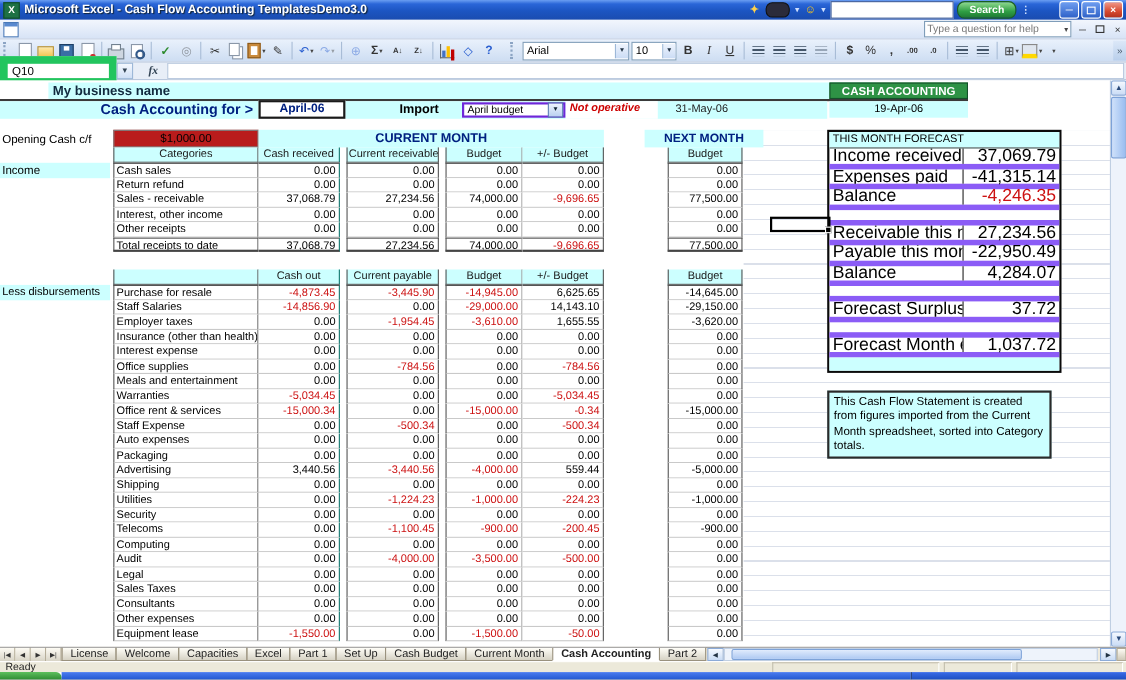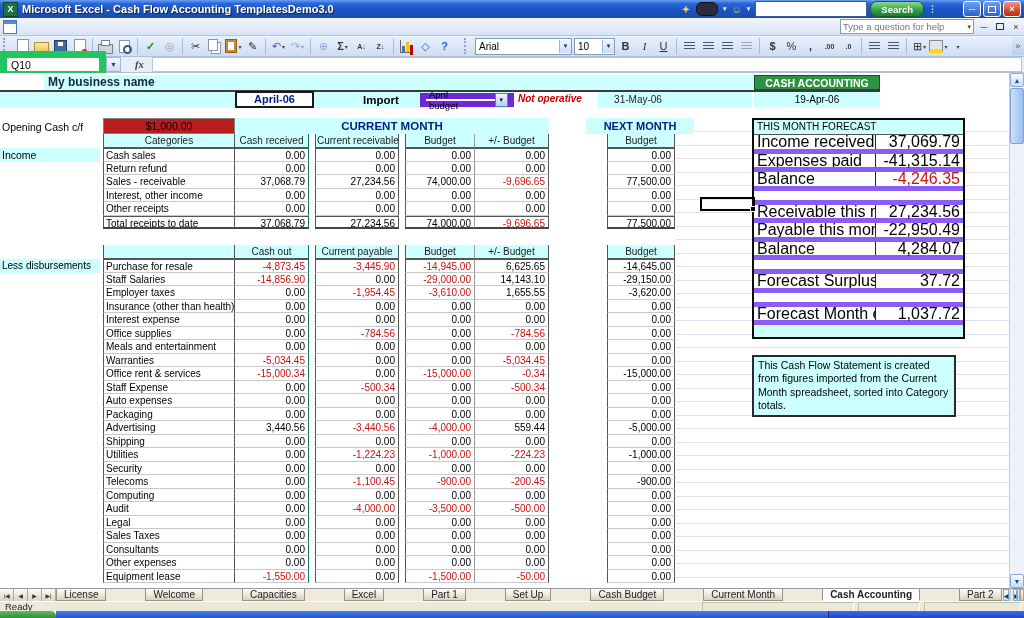--- a/index.html
+++ b/index.html
@@ -96,21 +96,21 @@
     background:repeating-linear-gradient(180deg,transparent 0 12.5px,#dbe0ea 12.5px 13.5px);}
   #bizname{left:0;top:2px;width:752px;height:15px;font-size:12px;font-weight:bold;color:#11293e;padding-left:4px;line-height:15px;margin-left:44px;}
   #hline1{left:0;top:17px;width:880px;height:0;border-top:2px solid #3a3a3a;}
   #greenbox{left:754px;top:2px;width:126px;height:15px;background:#2e9245;color:#fff;font-weight:bold;font-size:10.5px;
     text-align:center;line-height:15px;border:1px solid #14502a;}
   #band2{left:0;top:19px;width:752px;height:16px;}
   #cashfor{left:0;top:19px;width:230px;text-align:right;font-size:13px;font-weight:bold;color:#002080;line-height:16px;}
   #aprbox{left:235px;top:18px;width:79px;height:17px;background:#fff;border:2px solid #1a1a1a;color:#002080;
     font-weight:bold;font-size:11px;text-align:center;line-height:13px;z-index:2;}
   #importlbl{left:350px;top:19px;width:62px;text-align:center;font-weight:bold;font-size:11.5px;line-height:16px;}
-  #importcombo{left:420px;top:20px;width:94px;height:14px;background:#fff;border:6px solid #6d28d9;
+  #importcombo{left:420px;top:20px;width:94px;height:14px;background:#fff;border:2px solid #6d28d9;
     font-size:9.5px;display:flex;align-items:center;padding-left:3px;z-index:2;gap:17px;}
   #importcombo .carr{margin-left:auto;width:12px;height:12px;background:linear-gradient(180deg,#eef4fd,#b9d0f0);
     border:1px solid #5a7eb5;display:flex;align-items:center;justify-content:center;font-size:6px;color:#123;}
   #whitepatch{left:514px;top:19px;width:84px;height:16px;background:#fff;}
   #notop{left:518px;top:20px;font-size:10px;font-style:italic;font-weight:bold;color:#c00;z-index:2;}
   #datemid{left:596px;top:19px;width:84px;text-align:center;font-size:10px;line-height:16px;color:#222;}
   #date19{left:754px;top:19px;width:126px;height:15px;text-align:center;font-size:10px;line-height:15px;}
   #openlbl{left:2px;top:47px;font-size:10.5px;line-height:15px;}
   #openval{left:103px;top:45px;width:132px;height:16px;background:#b91c1c;border:1px solid #808080;
     text-align:center;font-size:10.5px;line-height:14px;}
@@ -382,20 +382,21 @@
   </div>
 
   <div id="sheet">
     <div class="abs" id="gridstrip"></div>
 
     <div class="abs cyan" id="bizname">My business name</div>
     <div class="abs" id="hline1"></div>
     <div class="abs" id="greenbox">CASH ACCOUNTING</div>
 
     <div class="abs cyan" id="band2"></div>
+    <div class="abs" id="cashfor">Cash Accounting for &gt;</div>
     <div class="abs" id="aprbox">April-06</div>
     <div class="abs" id="importlbl">Import</div>
     <div class="abs" id="importcombo">
       <span>April budget</span>
       <span class="carr">▼</span>
     </div>
     <div class="abs" id="whitepatch"></div>
     <div class="abs" id="notop">Not operative</div>
     <div class="abs" id="datemid">31-May-06</div>
     <div class="abs cyan" id="date19">19-Apr-06</div>
@@ -830,21 +831,21 @@
     </div>
   </div>
 
   <div id="tabrow">
     <span id="tabNav" style="display:flex;">
         <span class="navbtn">|◀</span>
         <span class="navbtn">◀</span>
         <span class="navbtn">▶</span>
         <span class="navbtn">▶|</span>
       </span>
-    <span id="tabsHost" style="display:flex;gap:40px;">
+    <span id="tabsHost" style="display:flex;">
         <div class="tab">License</div>
         <div class="tab">Welcome</div>
         <div class="tab">Capacities</div>
         <div class="tab">Excel</div>
         <div class="tab">Part 1</div>
         <div class="tab">Set Up</div>
         <div class="tab">Cash Budget</div>
         <div class="tab">Current Month</div>
         <div class="tab active">Cash Accounting</div>
         <div class="tab">Part 2</div>

